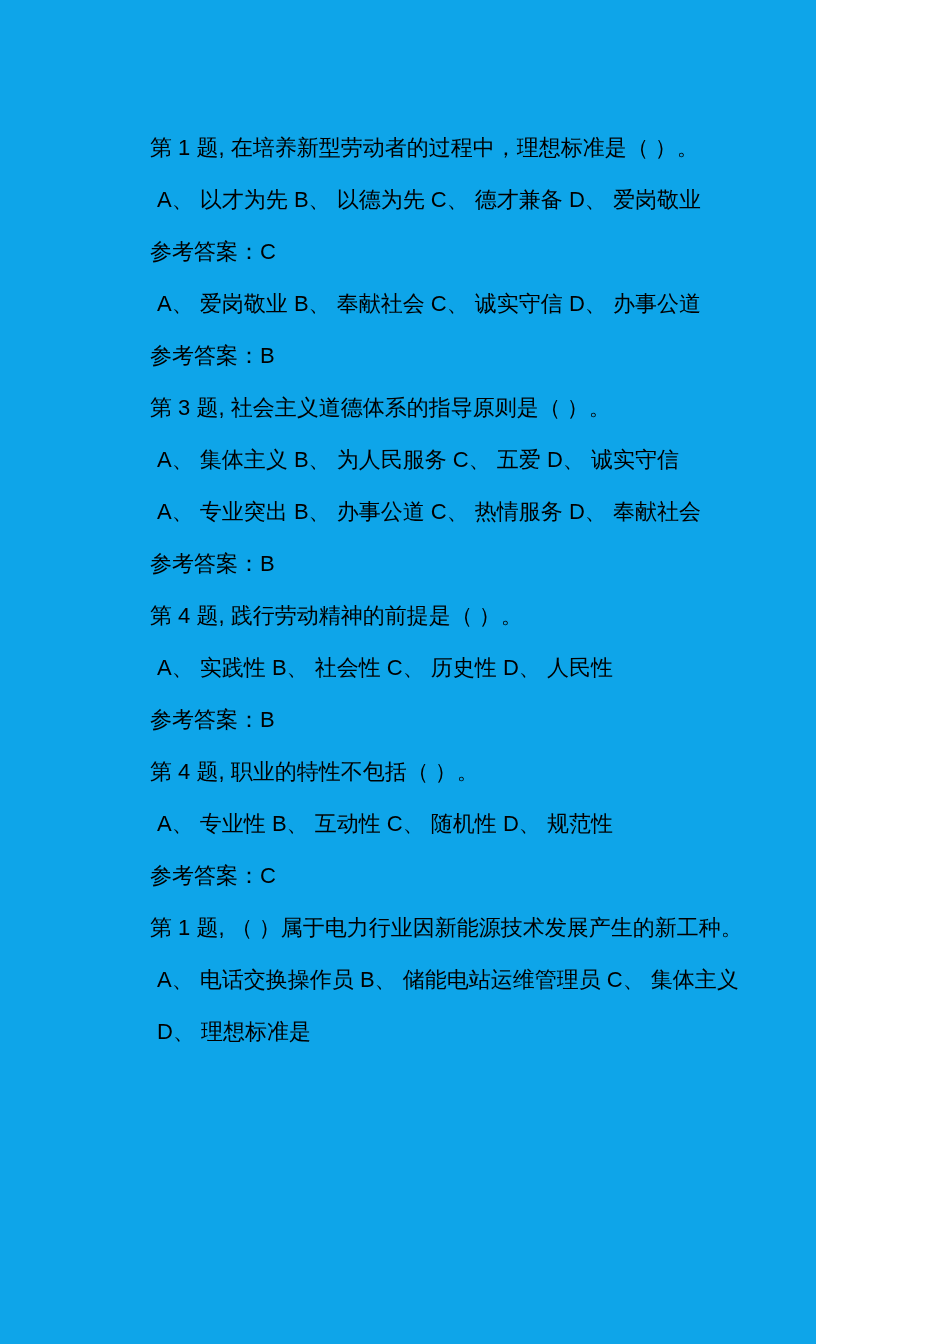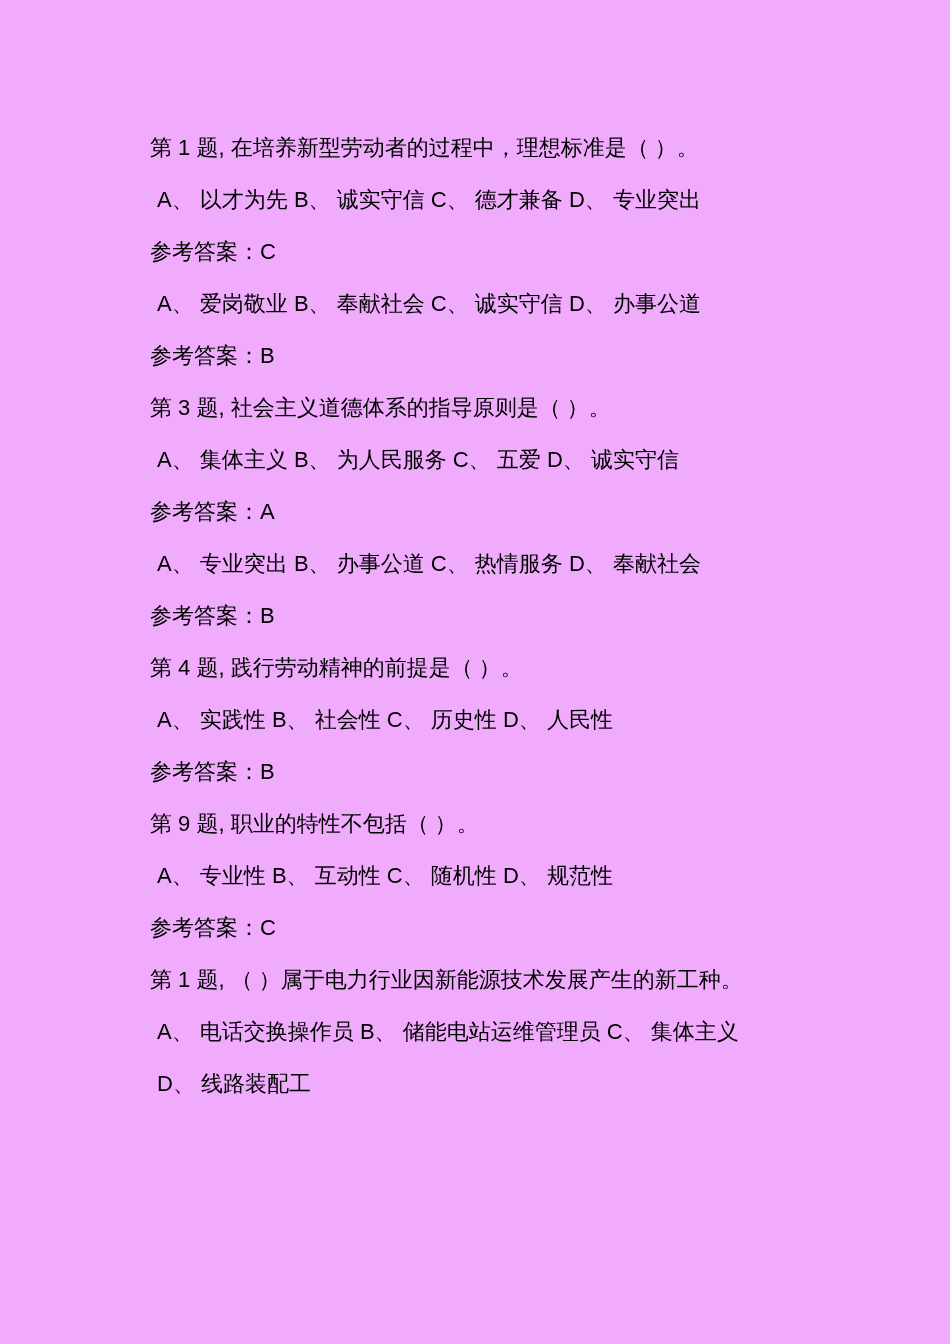--- a/index.html
+++ b/index.html
@@ -7,61 +7,60 @@
     padding: 0;
   }
   body {
     width: 950px;
     height: 1344px;
     background: #ffffff;
     overflow: hidden;
   }
   .doc {
     box-sizing: border-box;
-    width: 950px;
+    width: 816px;
     height: 1344px;
     padding: 122px 40px 0 150px;
     font-family: "Liberation Sans", sans-serif;
     font-size: 22px;
     color: #000000;
-    background: #f0abfc;
+    background: #0ea5e9;
   }
   .line {
     height: 52px;
     line-height: 52px;
     white-space: pre;
   }
   .opt {
     padding-left: 7px;
   }
 </style>
 </head>
 <body style="background: rgb(255, 255, 255);">
 
 <div class="doc" style="color: rgb(0, 0, 0);">
 
   <div class="line q">第 1 题, 在培养新型劳动者的过程中，理想标准是（ ）。</div>
-  <div class="line opt">A、 以才为先 B、 诚实守信 C、 德才兼备 D、 专业突出</div>
+  <div class="line opt">A、 以才为先 B、 以德为先 C、 德才兼备 D、 爱岗敬业</div>
   <div class="line ans">参考答案：C</div>
 
   <div class="line opt">A、 爱岗敬业 B、 奉献社会 C、 诚实守信 D、 办事公道</div>
   <div class="line ans">参考答案：B</div>
 
   <div class="line q">第 3 题, 社会主义道德体系的指导原则是（ ）。</div>
   <div class="line opt">A、 集体主义 B、 为人民服务 C、 五爱 D、 诚实守信</div>
-  <div class="line ans">参考答案：A</div>
 
   <div class="line opt">A、 专业突出 B、 办事公道 C、 热情服务 D、 奉献社会</div>
   <div class="line ans">参考答案：B</div>
 
   <div class="line q">第 4 题, 践行劳动精神的前提是（ ）。</div>
   <div class="line opt">A、 实践性 B、 社会性 C、 历史性 D、 人民性</div>
   <div class="line ans">参考答案：B</div>
 
-  <div class="line q">第 9 题, 职业的特性不包括（ ）。</div>
+  <div class="line q">第 4 题, 职业的特性不包括（ ）。</div>
   <div class="line opt">A、 专业性 B、 互动性 C、 随机性 D、 规范性</div>
   <div class="line ans">参考答案：C</div>
 
   <div class="line q">第 1 题, （ ）属于电力行业因新能源技术发展产生的新工种。</div>
   <div class="line opt">A、 电话交换操作员 B、 储能电站运维管理员 C、 集体主义</div>
-  <div class="line opt">D、 线路装配工</div>
+  <div class="line opt">D、 理想标准是</div>
 
 </div>
 
 </body></html>

